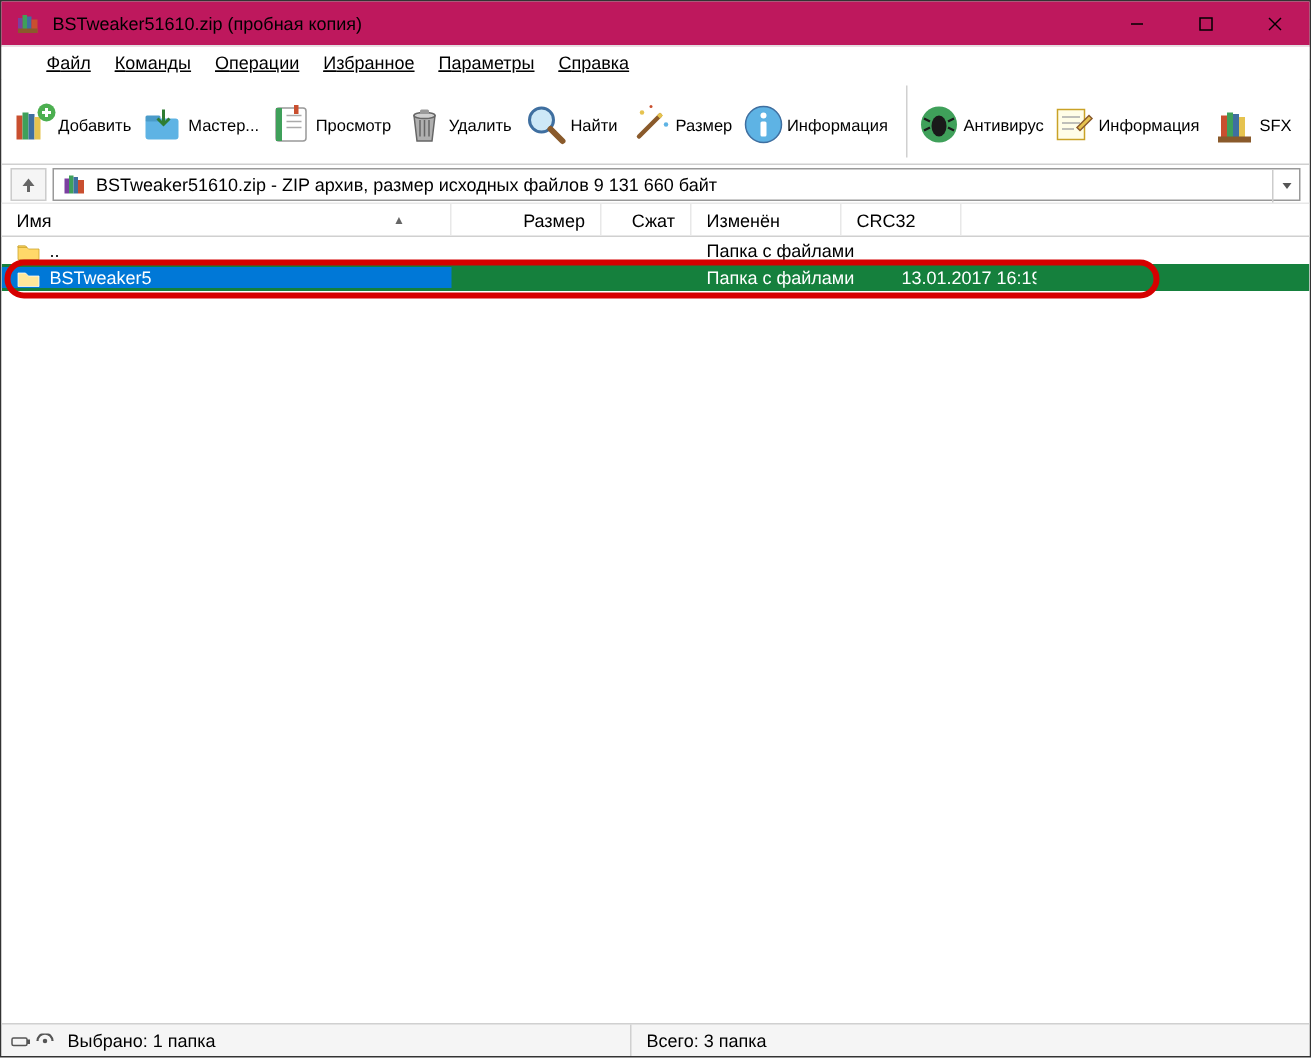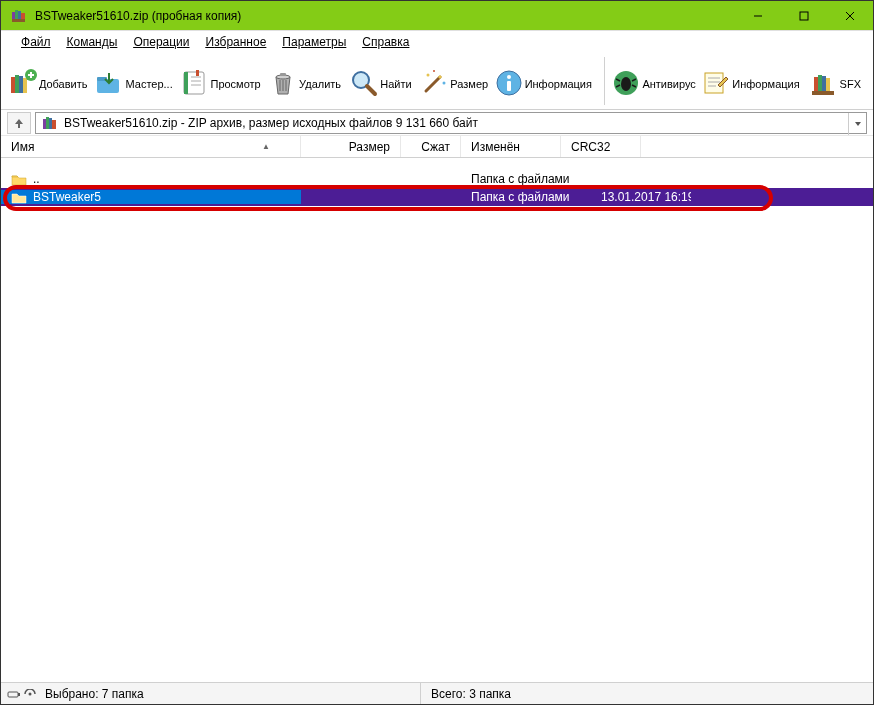--- a/index.html
+++ b/index.html
@@ -1,67 +1,67 @@
 <!DOCTYPE html>
 <html><head>
 <meta charset="utf-8">
 <style>
 * { box-sizing: border-box; margin: 0; padding: 0; }
 body { font-family: "Segoe UI", Tahoma, sans-serif; font-size: 12px; background: #fff; }
 .window { width: 874px; height: 705px; background: #fff; display: flex; flex-direction: column; position: relative; }
 .outer-border { border: 1px solid #333; }
 
 
-.titlebar { height: 30px; background: #84cc16; display: flex; align-items: center; padding-left: 10px; border-bottom: 1px solid #e0e0e0; }
+.titlebar { height: 30px; background: #be185d; display: flex; align-items: center; padding-left: 10px; border-bottom: 1px solid #e0e0e0; }
 .titlebar .app-icon { width: 16px; height: 16px; margin-right: 8px; }
 .titlebar .title { flex: 1; color: #000; font-size: 12px; }
 .titlebar .winbtn { width: 46px; height: 30px; display: flex; align-items: center; justify-content: center; color: #000; }
 
 
-.menubar { height: 22px; display: flex; align-items: center; padding: 0 12px; background: #fff; }
+.menubar { height: 22px; display: flex; align-items: center; padding: 0 22px; background: #fff; }
 .menubar .menu-item { padding: 2px 8px; font-size: 12px; color: #000; cursor: default; }
 .menubar .menu-item .ul { text-decoration: underline; }
 
 
 .toolbar { display: flex; align-items: flex-end; padding: 4px 6px 4px 6px; background: #fff; border-bottom: 1px solid #d0d0d0; gap: 0; }
 .toolbtn { display: flex; flex-direction: row; align-items: center; justify-content: flex-end; min-width: 60px; padding: 4px 6px; cursor: default; }
 .toolbtn .ticon { width: 32px; height: 32px; margin-bottom: 2px; }
 .toolbtn .tlabel { font-size: 11px; color: #000; white-space: nowrap; }
 .tool-separator { width: 1px; height: 48px; background: #d0d0d0; margin: 0 6px; align-self: center; }
 
 
 .addressbar { height: 26px; display: flex; align-items: flex-start; padding: 2px 6px; gap: 4px; background: #fff; border-bottom: 1px solid #e8e8e8; }
 .addressbar .up-btn { width: 24px; height: 22px; display: flex; align-items: center; justify-content: center; border: 1px solid #ccc; background: #f5f5f5; }
 .addressbar .addr-input { flex: 1; height: 22px; border: 1px solid #999; padding: 0 6px; display: flex; align-items: center; font-size: 12px; background: #fff; position: relative; }
 .addressbar .addr-icon { width: 16px; height: 16px; margin-right: 6px; }
 .addressbar .addr-drop { width: 18px; height: 22px; border-left: 1px solid #ccc; display: flex; align-items: center; justify-content: center; position: absolute; right: 0; top: 0; }
 
 
-.filelist { flex: 1; display: flex; flex-direction: column; background: #fff; overflow: hidden; position: relative; gap: 12px; }
+.filelist { flex: 1; display: flex; flex-direction: column; background: #fff; overflow: hidden; position: relative; }
 .columns { height: 22px; border-bottom: 1px solid #d0d0d0; display: flex; background: #fff; font-size: 12px; }
 .col { padding: 3px 10px; border-right: 1px solid #e8e8e8; display: flex; align-items: center; justify-content: flex-start; color: #000; }
 .col-name { width: 300px; }
 .col-size { width: 100px; justify-content: flex-end; }
 .col-packed { width: 60px; justify-content: flex-end; }
 .col-type { width: 130px; }
 .col-modified { width: 100px; }
 .col-crc { width: 80px; }
 .col .sort { margin-left: auto; margin-right: 20px; font-size: 8px; color: #666; }
 
 .rows { flex: 1; overflow: auto; position: relative; }
 .row { height: 18px; display: flex; align-items: center; font-size: 12px; }
 .row .cell { padding: 0 10px; overflow: hidden; white-space: nowrap; }
 .row .c-name { width: 300px; display: flex; align-items: center; gap: 6px; }
 .row .c-size { width: 100px; text-align: right; }
 .row .c-packed { width: 60px; text-align: right; }
 .row .c-type { width: 130px; }
 .row .c-modified { width: 100px; }
 .row .c-crc { width: 80px; }
 .row.parent .folder-icon { width: 16px; height: 13px; }
-.row.selected { background: #4c1d95; color: #fff; }
+.row.selected { background: #15803d; color: #fff; }
 .row.selected .c-name, .row.selected .c-size, .row.selected .c-packed { background: #0078d7; }
 
 
 .highlight-ring { position: absolute; border: 4px solid #d60000; border-radius: 18px; pointer-events: none; }
 
 
 .statusbar { height: 22px; border-top: 1px solid #d0d0d0; display: flex; align-items: center; font-size: 12px; background: #f5f5f5; }
 .statusbar .status-left { width: 420px; padding-left: 6px; display: flex; align-items: center; gap: 8px; border-right: 1px solid #d0d0d0; height: 100%; }
 .statusbar .status-right { flex: 1; padding-left: 10px; }
 .status-icons { display: flex; gap: 2px; align-items: center; }
@@ -321,20 +321,20 @@
       <span class="status-icons">
         <svg width="14" height="10" viewBox="0 0 14 10">
             <rect x="1" y="3" width="10" height="5" rx="1" fill="none" stroke="#555"></rect>
             <rect x="11" y="4" width="2" height="3" fill="#555"></rect>
           </svg>
         <svg width="14" height="10" viewBox="0 0 14 10">
             <path d="M2 5 A4 4 0 0 1 12 5" fill="none" stroke="#555" stroke-width="1.5"></path>
             <circle cx="7" cy="5" r="1.5" fill="#555"></circle>
           </svg>
       </span>
-      <span>Выбрано: 7 папка</span>
+      <span>Выбрано: 1 папка</span>
     </div>
     <div class="status-right">
       <span>Всего: 3 папка</span>
     </div>
   </div>
 
 </div>
 
 </body></html>

